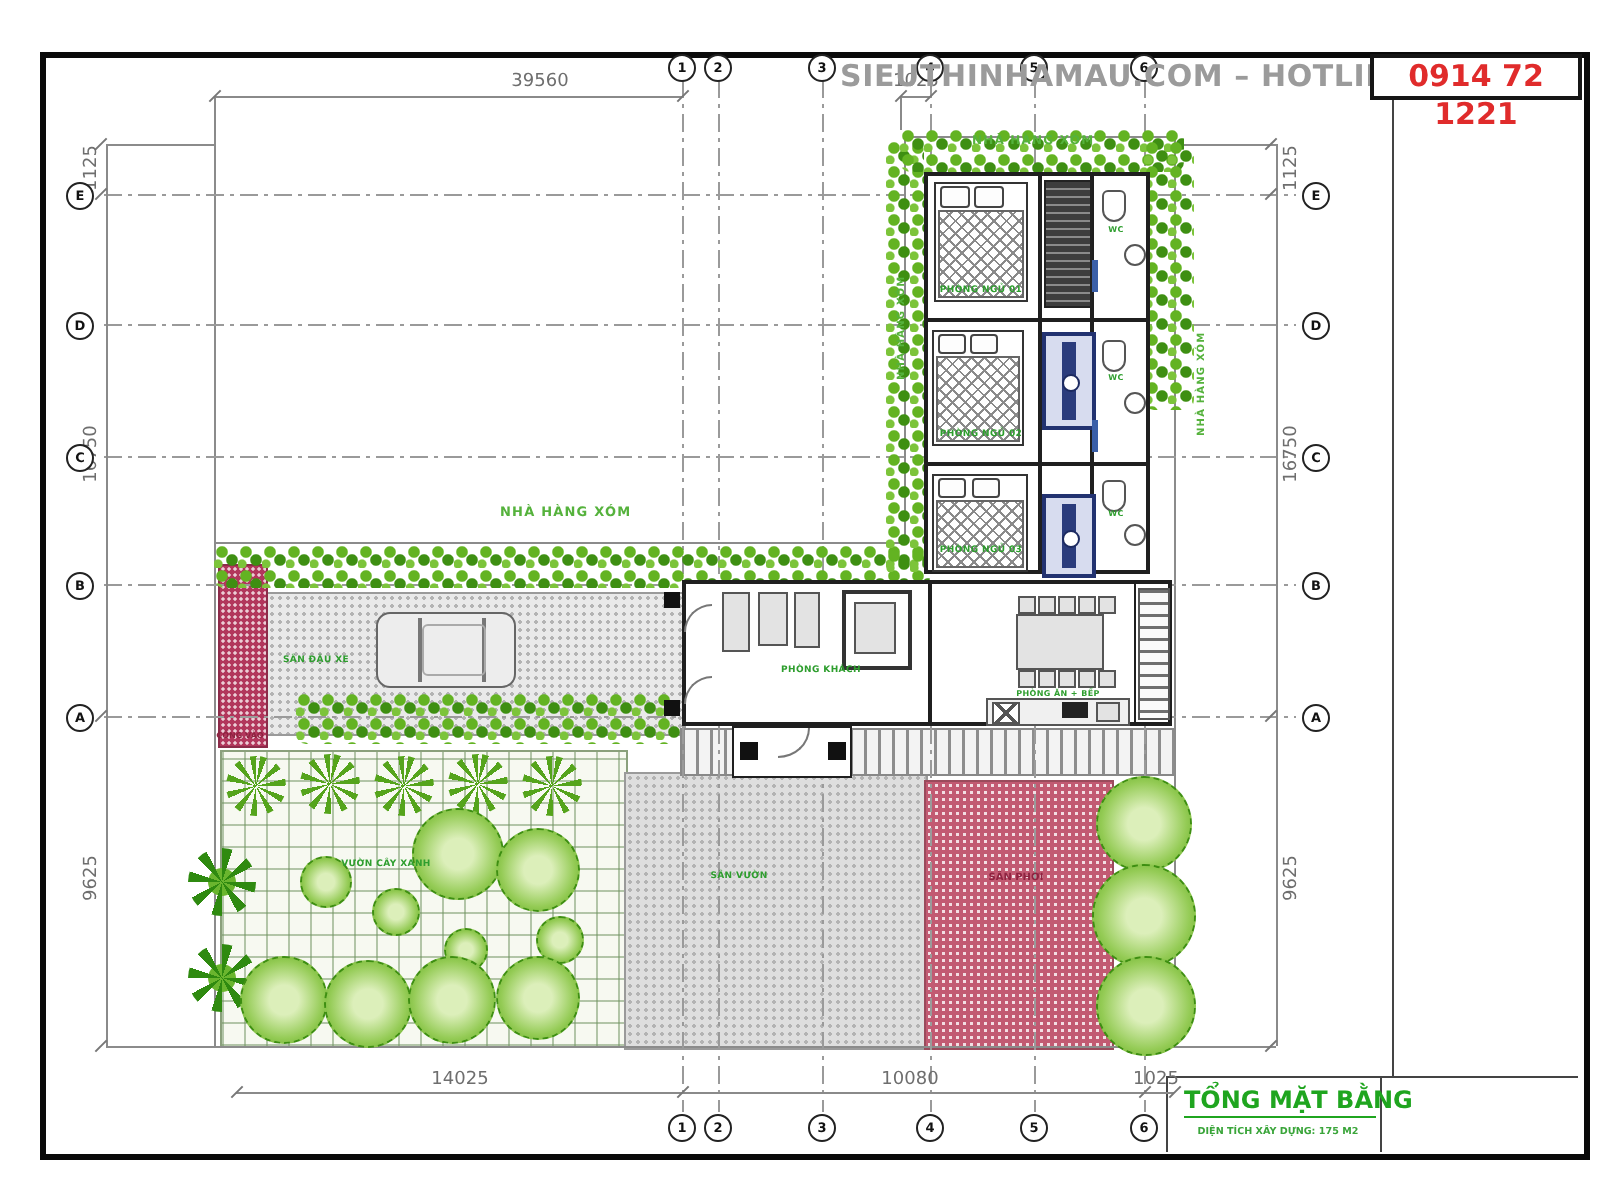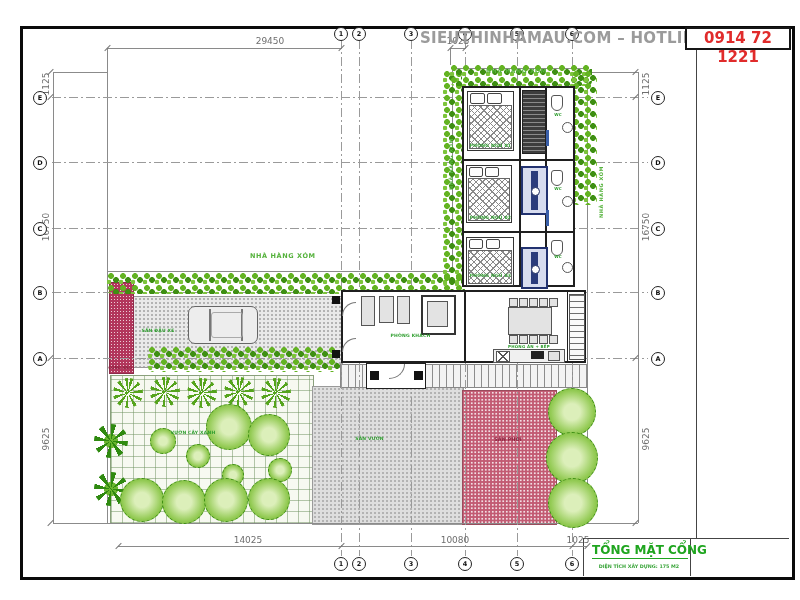--- a/index.html
+++ b/index.html
@@ -150,21 +150,21 @@
   <div class="bub" style="left:651px;top:352px;">A</div>
 
   <div class="dline" style="left:107px;top:48px;width:234px;height:1px;"></div>
   <div class="dline" style="left:450px;top:48px;width:15px;height:1px;"></div>
   <div class="dline" style="left:107px;top:48px;width:1px;height:20px;"></div>
   <div class="dline" style="left:450px;top:48px;width:1px;height:17px;"></div>
   <div class="tick" style="left:107px;top:44px;"></div>
     <div class="tick" style="left:341px;top:44px;"></div>
   <div class="tick" style="left:450px;top:44px;"></div>
     <div class="tick" style="left:465px;top:44px;"></div>
-  <div class="dim" style="left:240px;top:36px;width:60px;">29450</div>
+  <div class="dim" style="left:240px;top:36px;width:60px;">39560</div>
   <div class="dim" style="left:442px;top:36px;width:32px;">1025</div>
 
   <div class="dline" style="left:53px;top:72px;width:1px;height:451px;"></div>
   <div class="bline" style="left:53px;top:72px;width:54px;height:1px;"></div>
   <div class="bline" style="left:53px;top:523px;width:54px;height:1px;"></div>
   <div class="tick" style="left:50px;top:68px;"></div>
     <div class="tick" style="left:50px;top:93px;"></div>
   <div class="tick" style="left:50px;top:354px;"></div>
     <div class="tick" style="left:50px;top:519px;"></div>
   <div class="dim vdim" style="left:24px;top:79px;">1125</div>
@@ -180,21 +180,21 @@
     <div class="tick" style="left:635px;top:519px;"></div>
   <div class="dim vdim" style="left:624px;top:79px;">1125</div>
   <div class="dim vdim" style="left:624px;top:222px;">16750</div>
   <div class="dim vdim" style="left:624px;top:434px;">9625</div>
 
   <div class="dline" style="left:118px;top:546px;width:469px;height:1px;"></div>
   <div class="tick" style="left:118px;top:542px;"></div>
     <div class="tick" style="left:341px;top:542px;"></div>
   <div class="tick" style="left:572px;top:542px;"></div>
     <div class="tick" style="left:587px;top:542px;"></div>
-  <div class="dim" style="left:218px;top:535px;width:60px;">14025</div>
+  <div class="dim" style="left:200px;top:535px;width:60px;">14025</div>
   <div class="dim" style="left:425px;top:535px;width:60px;">10080</div>
   <div class="dim" style="left:558px;top:535px;width:40px;">1025</div>
 
   <div class="bline" style="left:107px;top:68px;width:1px;height:455px;"></div>
   <div class="bline" style="left:107px;top:523px;width:480px;height:1px;"></div>
   <div class="bline" style="left:587px;top:68px;width:1px;height:455px;"></div>
   <div class="bline" style="left:452px;top:68px;width:135px;height:1px;"></div>
   <div class="bline" style="left:452px;top:68px;width:1px;height:204px;"></div>
   <div class="bline" style="left:107px;top:271px;width:346px;height:1px;"></div>
 
@@ -329,16 +329,16 @@
 
   <div class="nbr" style="left:486px;top:67px;">NHÀ HÀNG XÓM</div>
   <div class="nbr vrot" style="left:421px;top:157px;width:60px;font-size:5px;">NHÀ HÀNG XÓM</div>
   <div class="nbr vrot" style="left:571px;top:185px;width:60px;font-size:5px;">NHÀ HÀNG XÓM</div>
   <div class="nbr" style="left:250px;top:252px;font-size:6.5px;">NHÀ HÀNG XÓM</div>
 
 
   <div class="divline" style="left:583px;top:538px;width:206px;height:1px;"></div>
   <div class="divline" style="left:583px;top:538px;width:1px;height:38px;"></div>
   <div class="divline" style="left:690px;top:538px;width:1px;height:38px;"></div>
-  <div class="tb-title">TỔNG MẶT CỔNG</div>
+  <div class="tb-title">TỔNG MẶT BẰNG</div>
   <div class="tb-sub">DIỆN TÍCH XÂY DỰNG: 175 M2</div>
 
 </div>
 
 </body></html>

